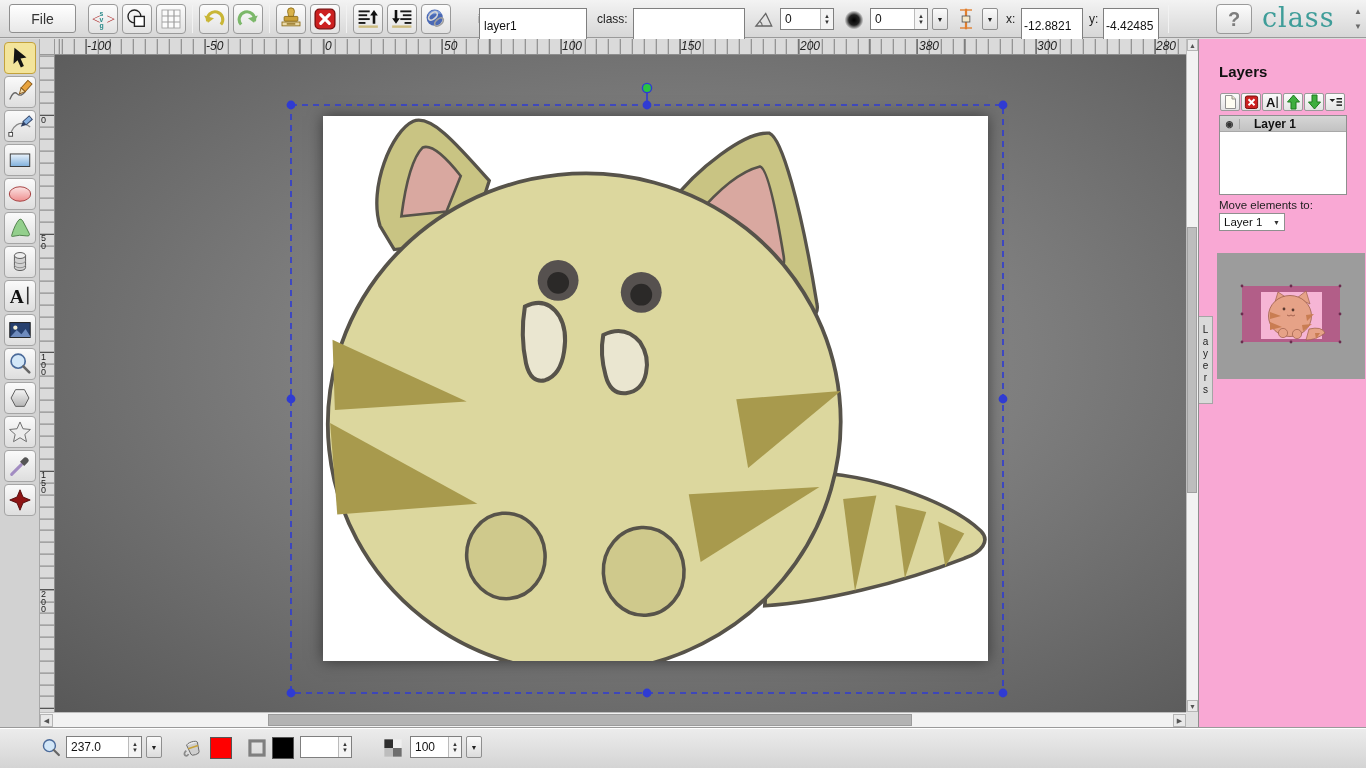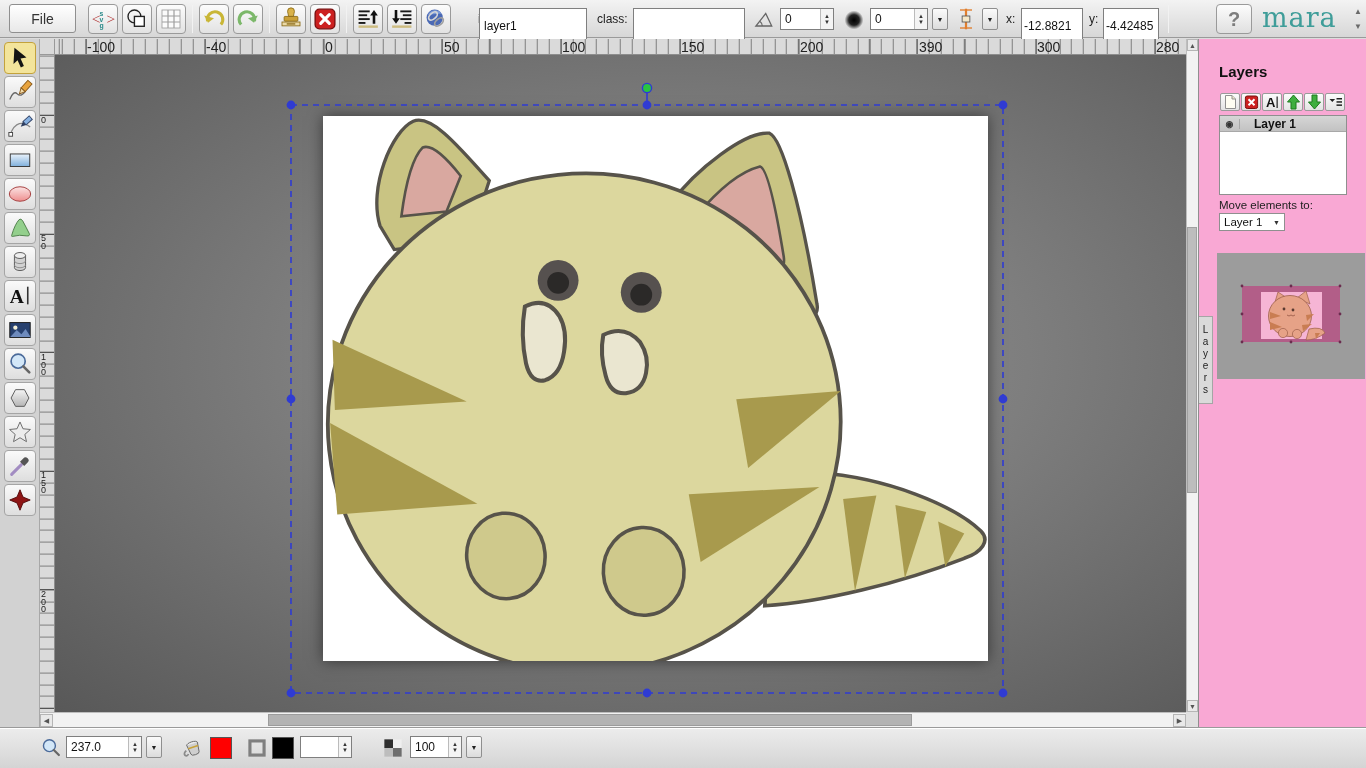--- a/index.html
+++ b/index.html
@@ -48,21 +48,21 @@
   #ruler-corner { position:absolute; left:40px; top:39px; width:15px; height:16px; background:#dadada;
     border-right:1px solid #999; border-bottom:1px solid #999; }
   #top-ruler { position:absolute; left:55px; top:39px; width:1131px; height:16px; background:#dadada;
     border-bottom:1px solid #8d8d8d; overflow:hidden;
     background-image:
       repeating-linear-gradient(90deg,#555 0 1px,transparent 1px 118.75px),
       repeating-linear-gradient(90deg,#7d7d7d 0 1px,transparent 1px 11.875px);
     background-size:100% 100%,100% 5px;
     background-position:30.5px 0px,6.75px 100%;
   }
-  .hrl { position:absolute; top:0px; font-size:14px; color:#222; }
+  .hrl { position:absolute; top:0px; font-size:12px; color:#222;font-style:italic; }
   #left-ruler { position:absolute; left:40px; top:55px; width:15px; height:657px; background:#dadada;
     border-right:1px solid #8d8d8d; overflow:hidden;
     background-image:
       repeating-linear-gradient(180deg,#555 0 1px,transparent 1px 118.55px),
       repeating-linear-gradient(180deg,#7d7d7d 0 1px,transparent 1px 11.86px);
     background-size:100% 100%,5px 100%;
     background-position:0px 60px,100% 0.6px;
   }
   .vrl { position:absolute; left:1px; width:8px; font-size:9px; line-height:7.5px; color:#222; word-break:break-all; }
 
@@ -401,21 +401,21 @@
       </svg>
     <div class="mini-drop" style="position:absolute;left:982px;top:8px">▼</div>
 
     <span class="fld-label" style="position:absolute;left:1006px;top:12px">x:</span>
     <input class="txt-input" style="position: absolute; left: 1021px; top: 8px; width: 62px; padding: 16px 2px;" value="-12.8821">
     <span class="fld-label" style="position:absolute;left:1089px;top:12px">y:</span>
     <input class="txt-input" style="position: absolute; left: 1103px; top: 8px; width: 56px; padding: 4px 2px;" value="-4.42485">
     <span class="tb-sep" style="position:absolute;left:1166px;top:5px"></span>
 
     <button class="help-btn">?</button>
-    <div id="logo">mara</div>
+    <div id="logo">class</div>
     <div class="corner-arrows" style="top:5px">▲</div>
     <div class="corner-arrows" style="top:20px">▼</div>
   </div>
 
   <div id="left-tools">
       <button class="tool-button active">
         <svg class="ticon" viewBox="0 0 28 28">
           <use href="#sym-select"></use>
         </svg>
       </button>
@@ -482,27 +482,27 @@
       <button class="tool-button">
         <svg class="ticon" viewBox="0 0 28 28">
           <use href="#sym-connector"></use>
         </svg>
       </button>
     </div>
 
   <div id="ruler-corner"></div>
   <div id="top-ruler">
       <span class="hrl" style="left:32px">-100</span>
-      <span class="hrl" style="left:151px">-40</span>
+      <span class="hrl" style="left:151px">-50</span>
       <span class="hrl" style="left:270px">0</span>
       <span class="hrl" style="left:389px">50</span>
       <span class="hrl" style="left:507px">100</span>
       <span class="hrl" style="left:626px">150</span>
       <span class="hrl" style="left:745px">200</span>
-      <span class="hrl" style="left:864px">390</span>
+      <span class="hrl" style="left:864px">380</span>
       <span class="hrl" style="left:982px">300</span>
       <span class="hrl" style="left:1101px">280</span>
     </div>
   <div id="left-ruler">
       <span class="vrl" style="top:62px">0</span>
       <span class="vrl" style="top:180px">50</span>
       <span class="vrl" style="top:299px">100</span>
       <span class="vrl" style="top:417px">150</span>
       <span class="vrl" style="top:536px">200</span>
     </div>

